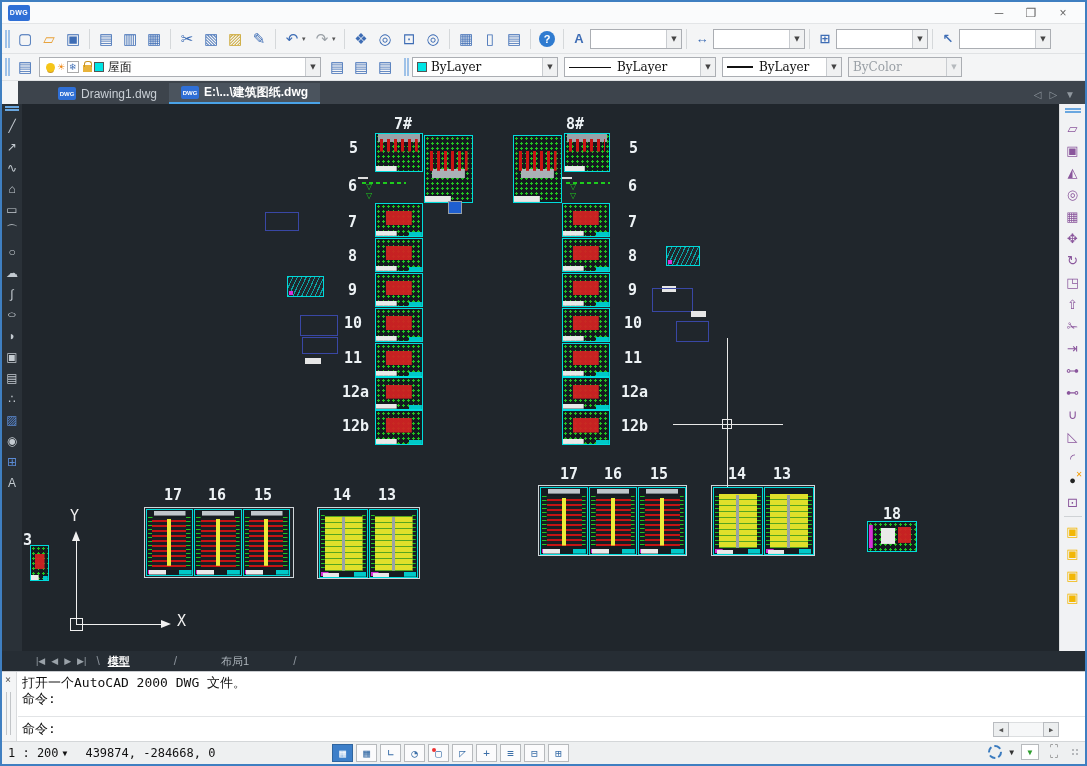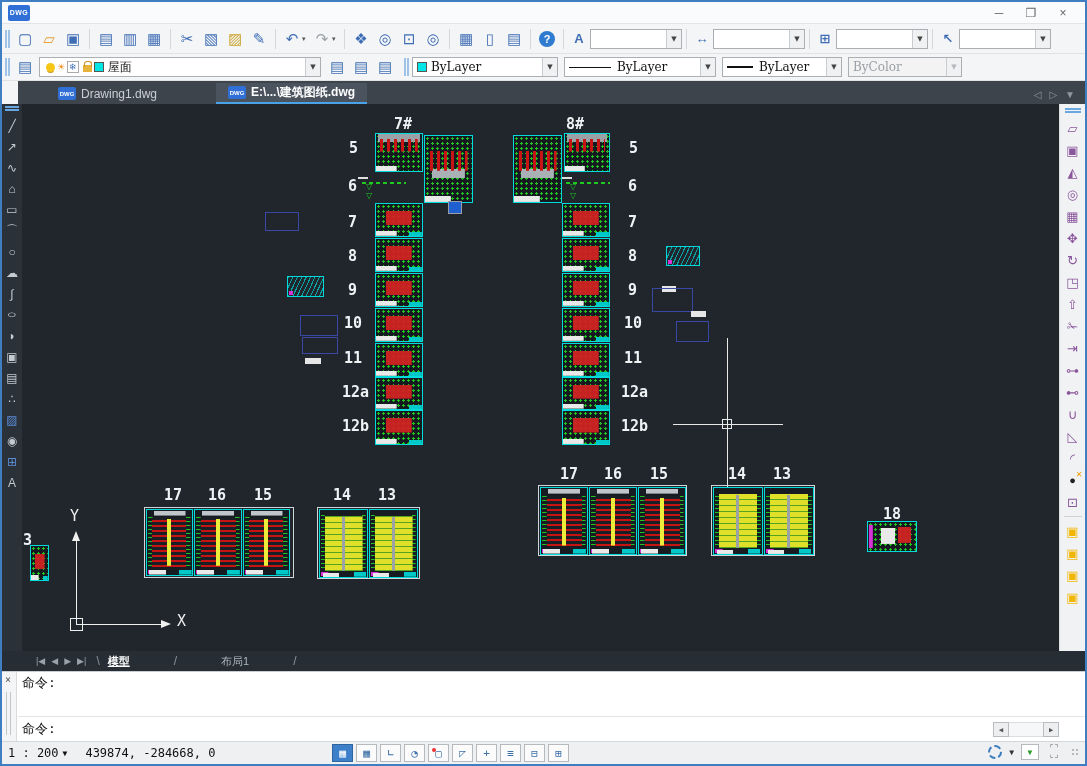--- a/index.html
+++ b/index.html
@@ -32,21 +32,21 @@
   .lw-line { width:26px; border-top:2px solid #111; margin-right:6px; }
   .lmini { font-size:9px; margin-right:2px; }
   .lock { width:9px; height:7px; background:#e8b33a; position:relative; margin:3px 2px 0 2px; }
   .lock::before { content:""; position:absolute; left:1px; top:-4px; width:6px; height:5px; border:1.5px solid #c79427; border-bottom:none; border-radius:3px 3px 0 0; }
   .bulb { width:9px; height:9px; border-radius:50%; background:#f5c518; margin:0 2px; box-shadow:0 2px 0 -1px #c79427; }
 
   
   .tabbar { position:absolute; left:16px; top:79px; right:0; height:23px; background:#3d444c; display:flex; align-items:flex-end; }
   .doc-tab { height:21px; display:flex; align-items:center; gap:5px; padding:0 12px; font-size:12px; color:#c9cfd5; }
   .doc-tab .dwg-ic { width:18px; height:13px; background:#2f6fd6; color:#fff; font-size:6px; font-weight:bold; display:flex; align-items:center; justify-content:center; border-radius:2px; }
-  .doc-tab.active { background:#4b545e; color:#fff; font-weight:bold; border-bottom:2px solid #4aa3e8;margin-left:47px; }
+  .doc-tab.active { background:#4b545e; color:#fff; font-weight:bold; border-bottom:2px solid #4aa3e8; }
   .tab-nav { margin-left:auto; display:flex; align-items:center; gap:8px; padding:0 10px 4px 0; color:#8f979e; font-size:10px; }
 
   
   .main { position:absolute; left:0; top:102px; right:0; height:547px; display:flex; }
   .ltb { width:20px; background:#2a3138; display:flex; flex-direction:column; align-items:center; padding-top:2px; flex:0 0 auto; }
   .ltb .vgrip { width:14px; height:5px; border-top:2px solid #6aa7e0; border-bottom:2px solid #6aa7e0; margin-bottom:4px; }
   .ltool { width:18px; height:21px; color:#c3cad0; font-size:12px; display:flex; align-items:center; justify-content:center; }
   .ltool.blue { color:#5b8bd5; }
   .ltool .wide { transform:scale(1.4,.85); display:inline-block; }
   .rtb { width:26px; background:#f1f2f4; border-left:1px solid #dcdee0; display:flex; flex-direction:column; align-items:center; padding-top:2px; flex:0 0 auto; }
@@ -582,20 +582,21 @@
         <span class="slash">/</span>
       </div>
   </div>
 
   <div class="cmd">
     <div class="gutter">
       <span class="closex">×</span>
       <span class="cgrip"></span>
     </div>
     <div class="cmd-history" id="cmd-history">
+        <div class="cmd-line">打开一个AutoCAD 2000 DWG 文件。</div>
         <div class="cmd-line">命令:</div>
       </div>
     <div class="cmd-divider"></div>
     <div class="cmd-prompt">命令:</div>
     <div class="cscroll">
       <span class="sb">◀</span>
       <span class="track"></span>
       <span class="sb">▶</span>
     </div>
   </div>

